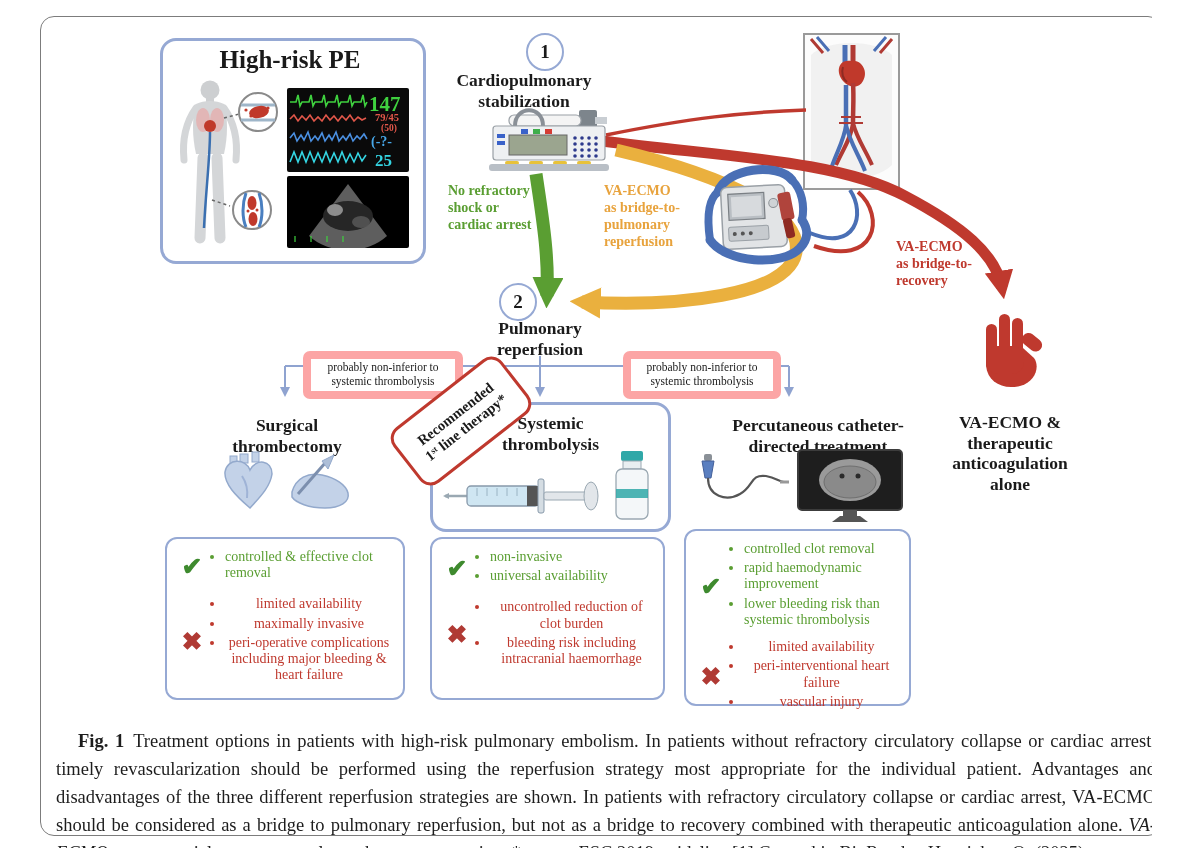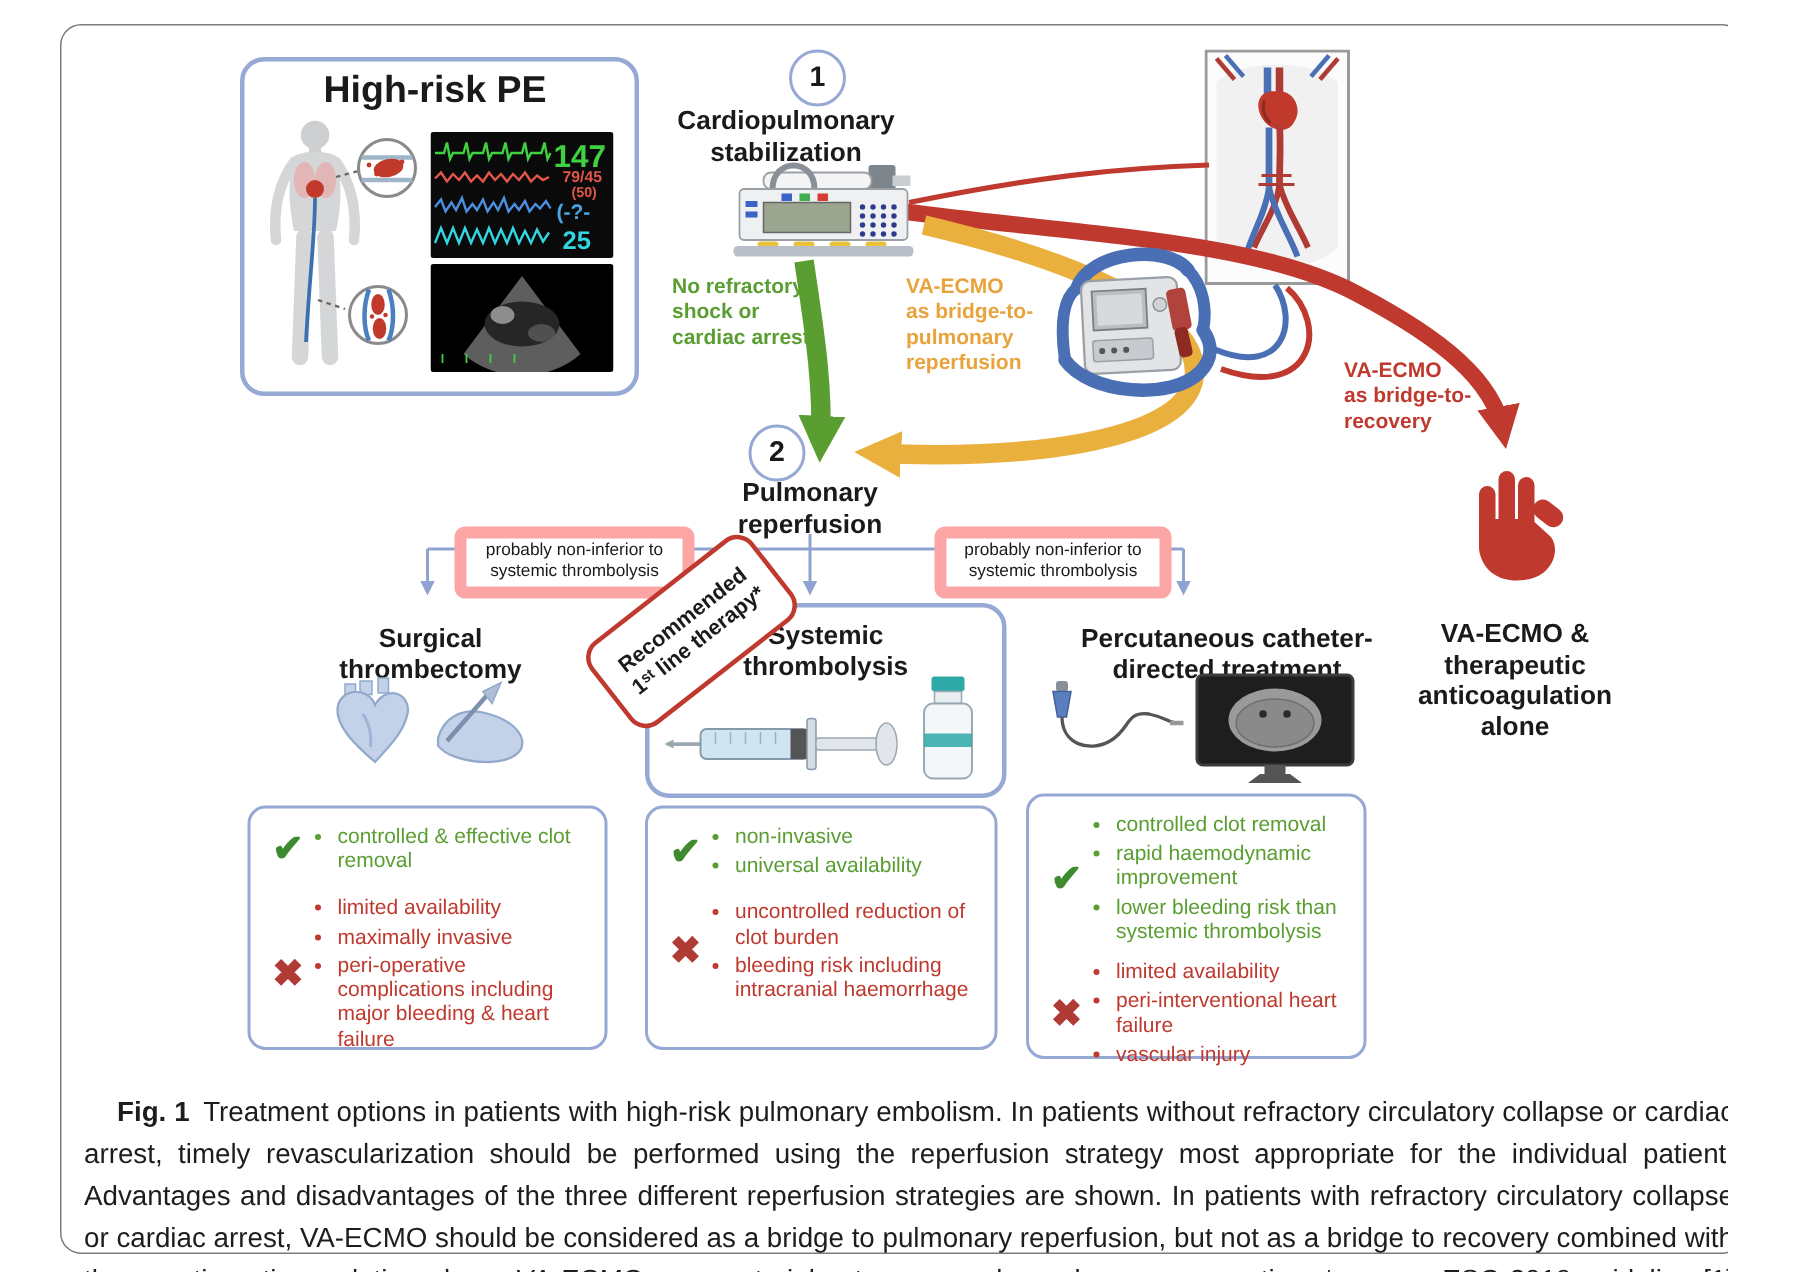--- a/index.html
+++ b/index.html
@@ -1,17 +1,17 @@
 <!DOCTYPE html>
 <html><head>
 <meta charset="utf-8">
 <style>
   html,body{margin:0;padding:0;background:#fff;}
   .stage{position:relative;width:1152px;height:848px;background:#fff;overflow:hidden;
-         font-family:Liberation Sans, sans-serif;color:#1a1a1a;}
+         font-family:Liberation Serif, serif;color:#1a1a1a;}
   .frame{position:absolute;left:40px;top:16px;width:1120px;height:818px;
          border:1.5px solid #7c7c7c;border-radius:14px;}
   .abs{position:absolute;}
   .pre{white-space:pre-line;}
   .ctr{text-align:center;}
 
   
   .hr-box{left:160px;top:38px;width:260px;height:220px;border:3.5px solid #96a9d4;border-radius:16px;background:#fff;z-index:1;}
   .hr-title{left:160px;top:46px;width:260px;font-size:25px;font-weight:bold;z-index:2;}
   .step-circle{width:34px;height:34px;border:2.5px solid #96a9d4;border-radius:50%;background:#fff;
@@ -24,21 +24,21 @@
   .sys-box{left:430px;top:402px;width:235px;height:124px;border:3px solid #96a9d4;border-radius:16px;background:#fff;z-index:1;}
   .stamp{left:392px;top:386px;width:132px;height:64px;border:3.5px solid #bf392e;border-radius:14px;background:#fff;
          transform:rotate(-38deg);display:flex;flex-direction:column;align-items:center;justify-content:center;
          font-size:14.5px;font-weight:bold;line-height:1.15;z-index:6;box-shadow:0 0 0 1px #fff inset;}
   .pc-box{border:2.5px solid #96a9d4;border-radius:12px;background:#fff;z-index:1;padding:10px 10px 6px 8px;box-sizing:border-box;}
   .pc-row{display:flex;align-items:center;}
   .pc-icon{width:34px;flex:0 0 34px;text-align:center;font-size:25px;font-weight:bold;line-height:1;}
   .pc-row ul{margin:0;padding-left:16px;}
   .pc-row li{font-size:14px;line-height:1.16;margin:0 0 3px 0;}
   .pros li{color:#5a9e32;}
-  .cons li{color:#bf392e;}
+  .cons li{color:#bf392e;text-align:center;}
   .chk{color:#3e8a2e;}
   .crx{color:#b03a34;}
   .gap{height:12px;}
 
   
   .caption{left:56px;top:708px;width:1100px;font-size:18.5px;line-height:28.2px;color:#1d1d1d;text-align:justify;z-index:2;}
   .caption .figlab{font-weight:bold;margin-right:9px;margin-left:22px;}
   .caption i{font-style:italic;}
 
   svg{display:block;}

